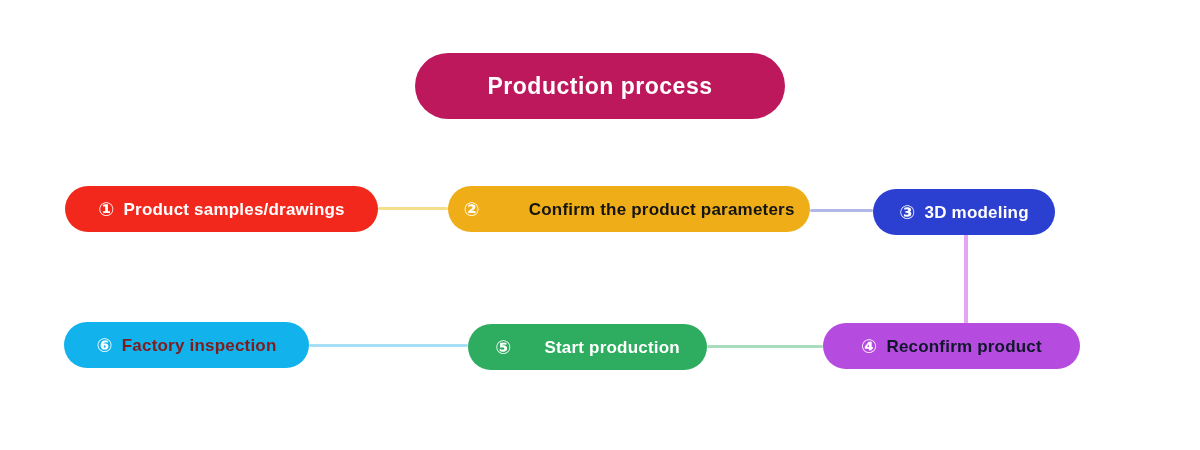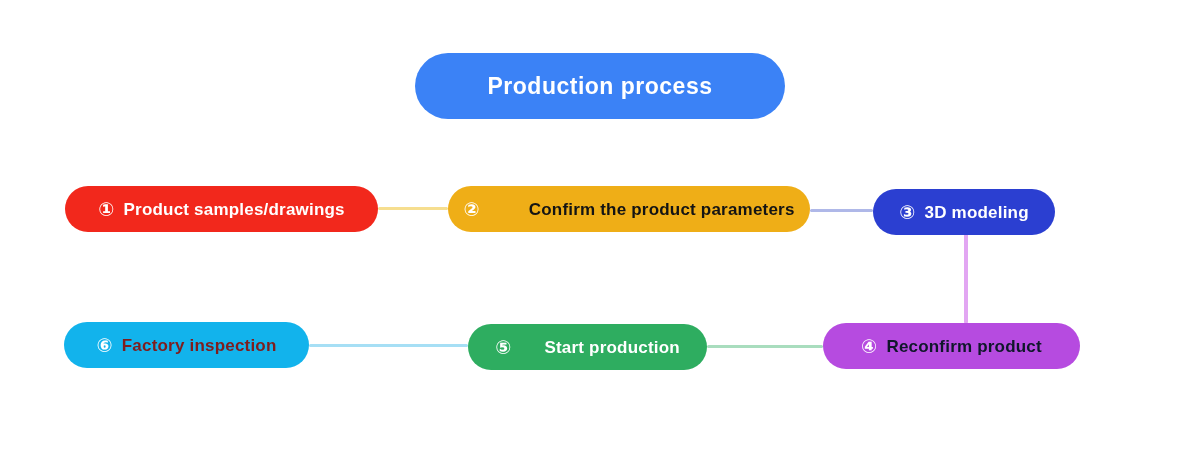--- a/index.html
+++ b/index.html
@@ -57,21 +57,21 @@
 <body>
 
 <div class="stage">
 
   <div class="connector" style="left: 378px; top: 207px; width: 70px; height: 3px; background-color: rgb(246, 222, 143);"></div>
   <div class="connector" style="left: 810px; top: 209px; width: 63px; height: 3px; background-color: rgb(175, 184, 232);"></div>
   <div class="connector" style="left: 964px; top: 232px; width: 4px; height: 92px; background-color: rgb(226, 166, 242);"></div>
   <div class="connector" style="left: 707px; top: 345px; width: 116px; height: 3px; background-color: rgb(169, 221, 190);"></div>
   <div class="connector" style="left: 309px; top: 344px; width: 159px; height: 3px; background-color: rgb(166, 223, 245);"></div>
 
-  <div class="node title-node" style="background-color: #3b82f6; justify-content: center;">
+  <div class="node title-node" style="background-color: #be185d; justify-content: center;">
     <span style="color: rgb(255, 255, 255);">Production process</span>
   </div>
 
   <div class="node step" style="left: 65px; top: 186px; width: 313px; background-color: rgb(242, 40, 28);">
     <span class="num" style="color: rgb(255, 255, 255);">①</span>
     <span class="lbl" style="color: rgb(255, 255, 255);">Product samples/drawings</span>
   </div>
 
   <div class="node step" style="left: 448px; top: 186px; width: 362px; background-color: rgb(239, 174, 23);">
     <span class="num" style="color: rgb(255, 255, 255);">②</span>

